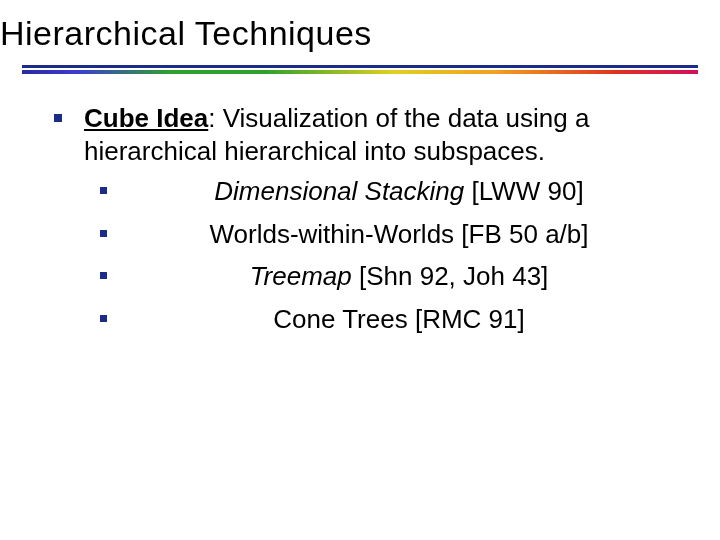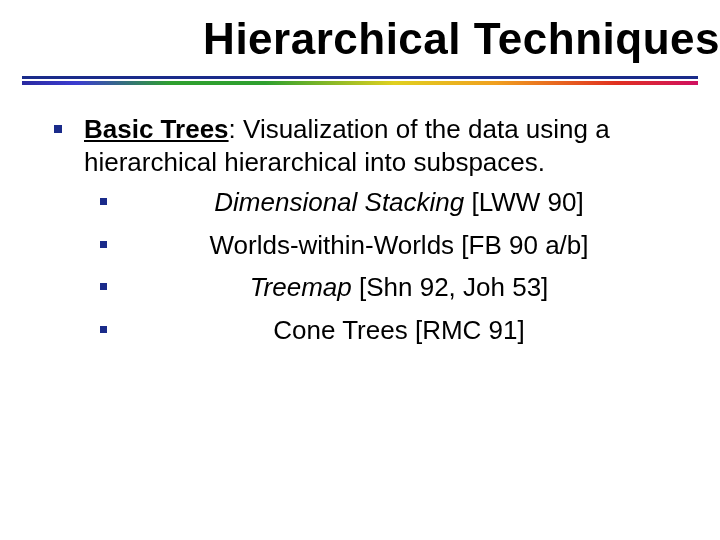--- a/index.html
+++ b/index.html
@@ -11,23 +11,23 @@
     font-family: Verdana, Geneva, sans-serif;
     color: #000;
   }
   .slide {
     width: 720px;
     height: 540px;
     position: relative;
     box-sizing: border-box;
   }
   .title {
-    text-align: right;
-    font-weight: bold;
-    font-size: 44px;
+    text-align: left;
+    font-weight: normal;
+    font-size: 34px;
     padding-top: 14px;
     padding-bottom: 12px;
     letter-spacing: 0.5px;
   }
   .divider {
     position: relative;
     height: 9px;
     margin: 0 22px 28px 22px;
   }
   .divider .bar-top {
@@ -96,22 +96,22 @@
 </head>
 <body>
 
 <div class="slide">
   <div class="title">Hierarchical Techniques</div>
   <div class="divider">
     <div class="bar-top"></div>
     <div class="bar-rainbow"></div>
   </div>
   <div class="content" id="content">
-      <div class="l1"><span class="run b u">Basic Trees</span><span class="run">:  Visualization of the data using a hierarchical hierarchical into subspaces.</span></div>
+      <div class="l1"><span class="run b u">Cube Idea</span><span class="run">:  Visualization of the data using a hierarchical hierarchical into subspaces.</span></div>
       <div class="l2-group">
         <div class="l2"><span class="run i">Dimensional Stacking</span><span class="run"> [LWW 90]</span></div>
-        <div class="l2"><span class="run">Worlds-within-Worlds [FB 90 a/b]</span></div>
-        <div class="l2"><span class="run i">Treemap</span><span class="run"> [Shn 92, Joh 53]</span></div>
+        <div class="l2"><span class="run">Worlds-within-Worlds [FB 50 a/b]</span></div>
+        <div class="l2"><span class="run i">Treemap</span><span class="run"> [Shn 92, Joh 43]</span></div>
         <div class="l2"><span class="run">Cone Trees [RMC 91]</span></div>
         <div class="gap"></div>
       </div>
     </div>
 </div>
 
 </body></html>

